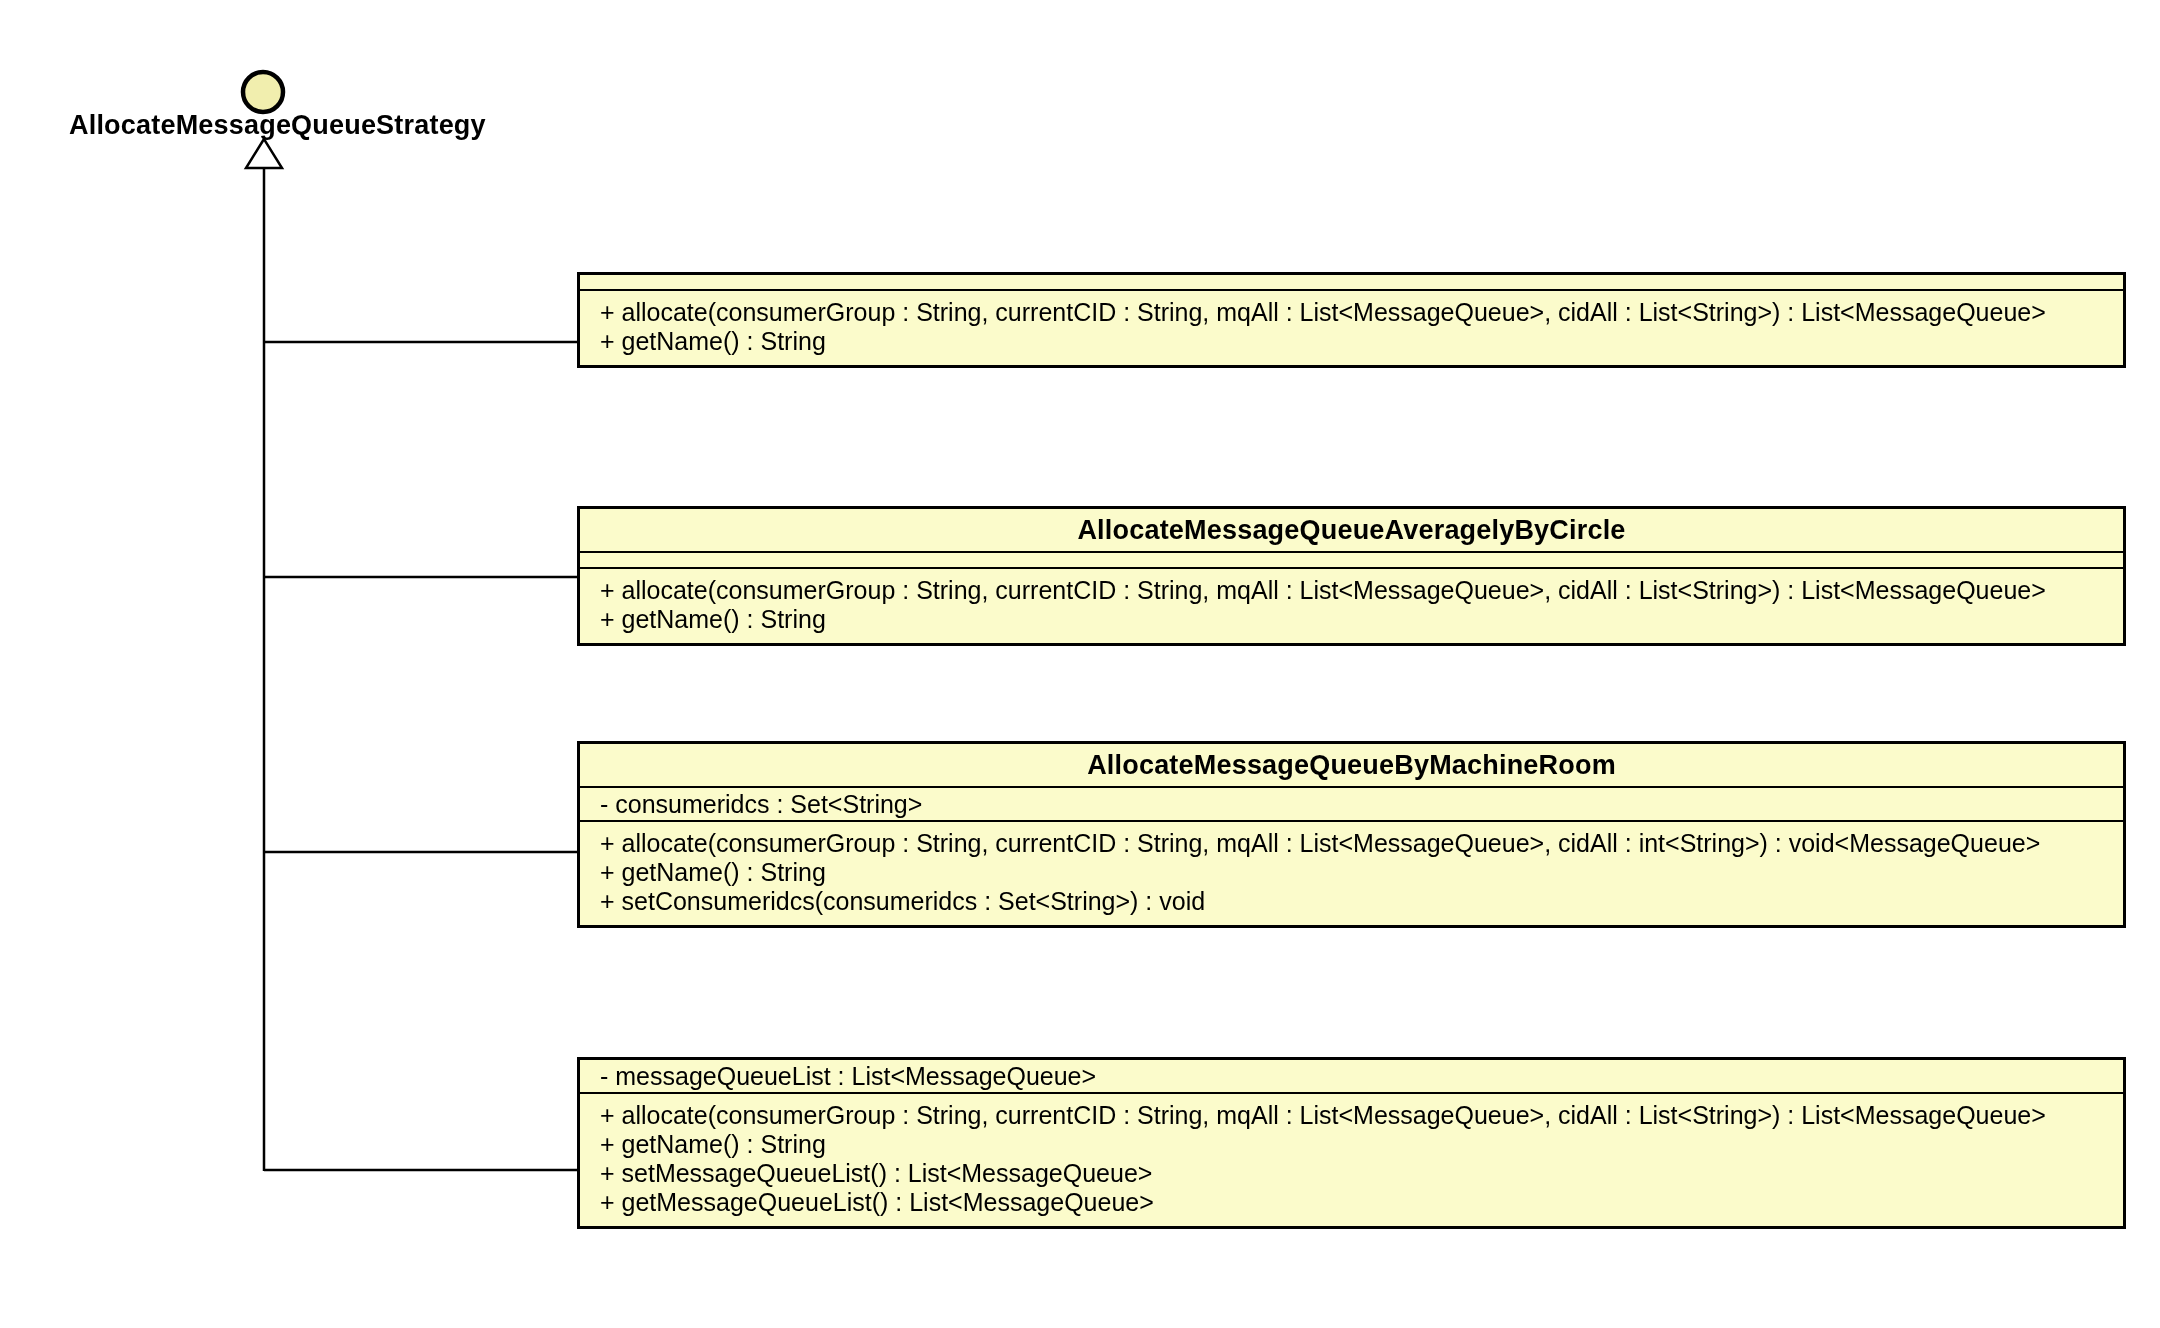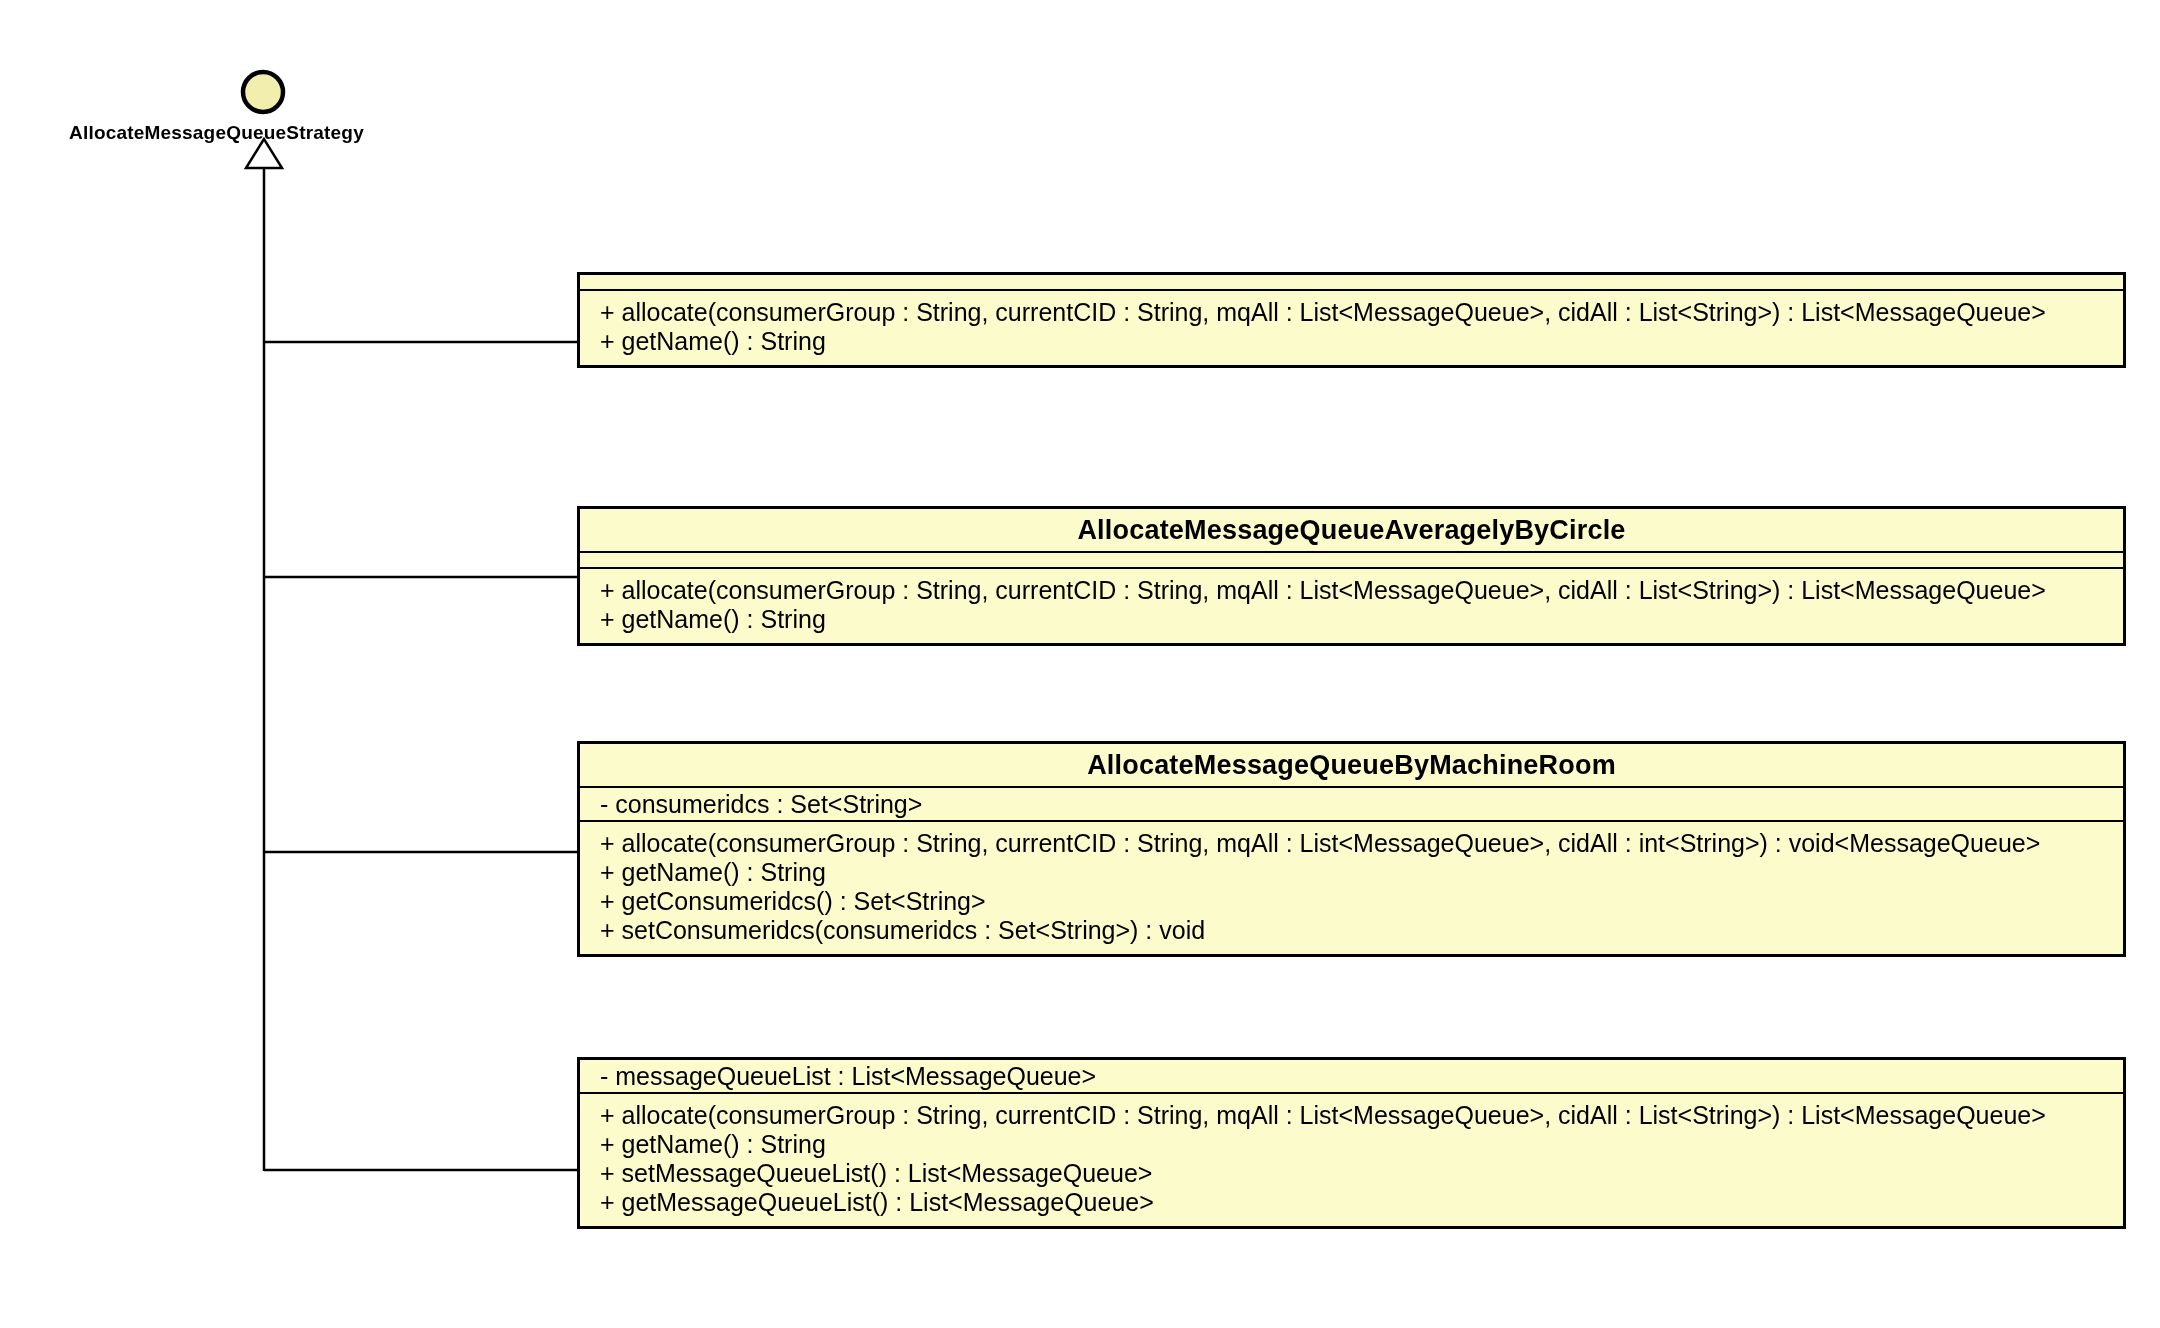--- a/index.html
+++ b/index.html
@@ -20,22 +20,22 @@
     position: absolute;
     left: 0;
     top: 0;
     width: 2160px;
     height: 1328px;
     pointer-events: none;
   }
   .iface-label {
     position: absolute;
     left: 69px;
-    top: 122px;
-    font-size: 19px;
+    top: 110px;
+    font-size: 27px;
     font-weight: 700;
     letter-spacing: 0.2px;
     white-space: nowrap;
     text-align: right;
   }
   .uml-class {
     position: absolute;
     left: 577px;
     width: 1549px;
     box-sizing: border-box;
@@ -113,21 +113,20 @@
   </div>
 
   <div class="uml-class box-bymachineroom">
     <div class="c-title">AllocateMessageQueueByMachineRoom</div>
     <div class="c-attrs">
       <div class="a-row">- consumeridcs : Set&lt;String&gt;</div>
     </div>
     <div class="c-methods">
       <div class="m-row">+ allocate(consumerGroup : String, currentCID : String, mqAll : List&lt;MessageQueue&gt;, cidAll : int&lt;String&gt;) : void&lt;MessageQueue&gt;</div>
       <div class="m-row">+ getName() : String</div>
-      <div class="m-row">+ getConsumeridcs() : Set&lt;String&gt;</div>
       <div class="m-row">+ setConsumeridcs(consumeridcs : Set&lt;String&gt;) : void</div>
     </div>
   </div>
 
   <div class="uml-class box-byconfig">
     <div class="c-attrs">
       <div class="a-row">- messageQueueList : List&lt;MessageQueue&gt;</div>
     </div>
     <div class="c-methods">
       <div class="m-row">+ allocate(consumerGroup : String, currentCID : String, mqAll : List&lt;MessageQueue&gt;, cidAll : List&lt;String&gt;) : List&lt;MessageQueue&gt;</div>

